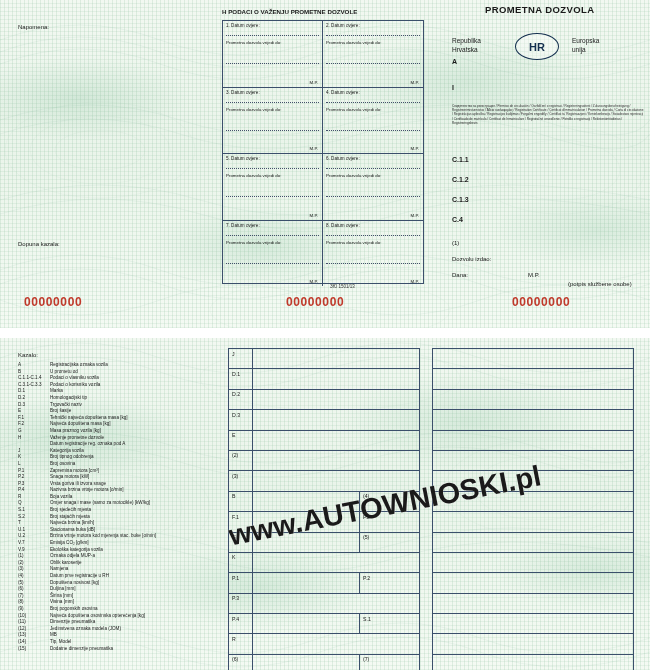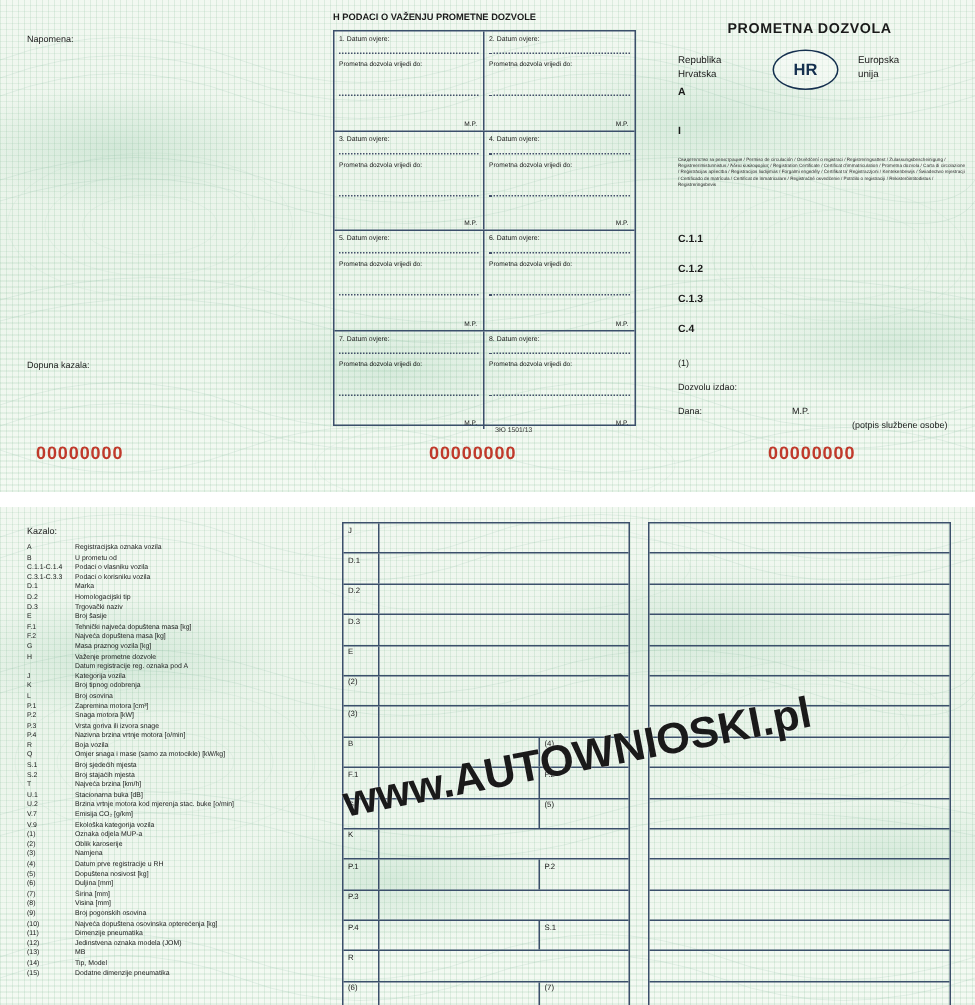--- a/index.html
+++ b/index.html
@@ -32,21 +32,21 @@
   .gap{position:absolute;left:0;top:328px;width:650px;height:10px;background:#ffffff;}
 
   
   .waves{position:absolute;left:0;top:0;width:100%;height:100%;pointer-events:none;opacity:.55;}
 
   
   .t-note{position:absolute;left:18px;top:24px;font-size:6px;}
   .t-note2{position:absolute;left:18px;top:241px;font-size:6px;}
 
   .hdr-left{position:absolute;left:222px;top:8px;font-size:6.2px;font-weight:bold;}
-  .hdr-right{position:absolute;left:485px;top:14px;font-size:9.5px;font-weight:bold;letter-spacing:.4px;}
+  .hdr-right{position:absolute;left:485px;top:4px;font-size:9.5px;font-weight:bold;letter-spacing:.4px;}
 
   .rep{position:absolute;left:452px;top:36px;font-size:6.5px;line-height:9px;}
   .hr-oval{
     position:absolute;left:515px;top:33px;width:42px;height:25px;
     border:1.6px solid #15304f;border-radius:50%;
     display:flex;align-items:center;justify-content:center;
     font-size:11px;font-weight:bold;color:#15304f;background:rgba(255,255,255,.35);
   }
   .eu{position:absolute;left:572px;top:36px;font-size:6.5px;line-height:9px;}
 

